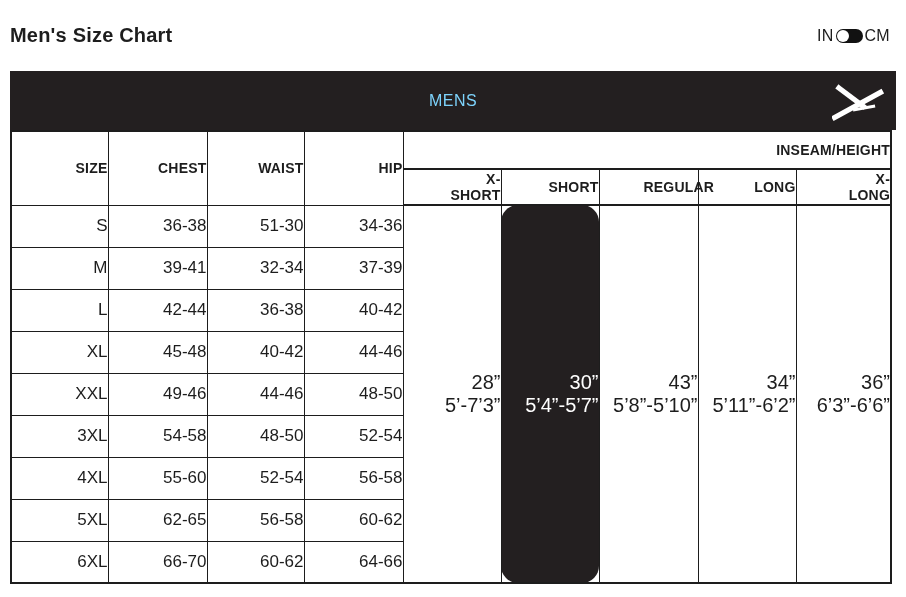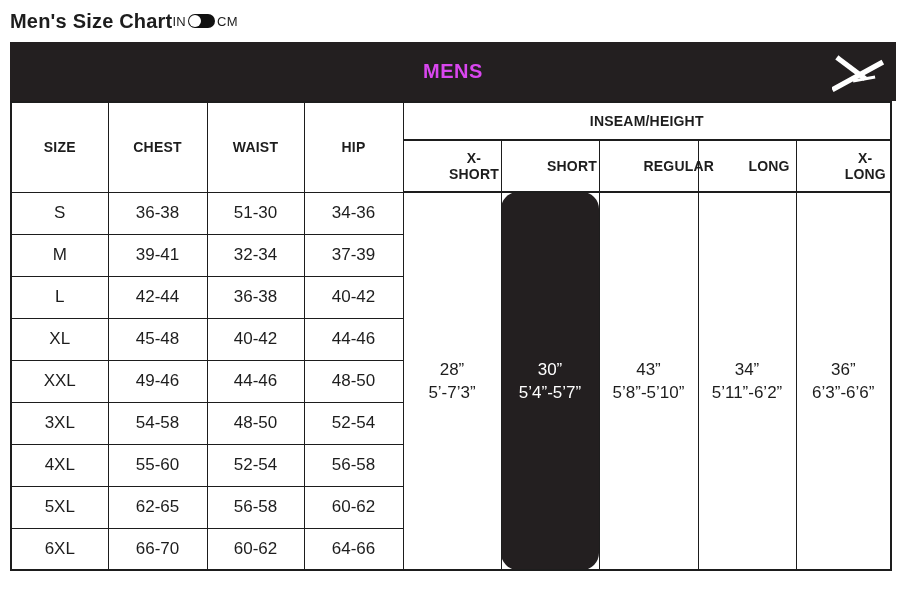--- a/index.html
+++ b/index.html
@@ -14,36 +14,37 @@
   body{
     width:906px;height:597px;
     background:#ffffff;
     font-family:"Liberation Sans", sans-serif;
     color:var(--text);
     overflow:hidden;
   }
   .page{padding:0 10px;}
   
   .top-bar{
-    height:42px;
+    height:71px;
     display:flex;
     align-items:center;
+    justify-content:space-between;
     padding:0 6px 0 0;
   }
   .page-title{
     font-size:20px;
     font-weight:bold;
     margin:0;
     letter-spacing:.2px;
   }
   .unit-toggle{
     display:flex;
     align-items:center;
     gap:2px;
-    font-size:13px;
+    font-size:16px;
     letter-spacing:.3px;
     cursor:pointer;
   }
   .switch{
     width:27px;height:14px;
     background:#111;
     border-radius:8px;
     position:relative;
     display:inline-block;
   }
@@ -57,68 +58,68 @@
   
   .banner{
     height:59px;
     background:var(--banner-bg);
     position:relative;
     display:flex;
     align-items:center;
     justify-content:center;
   }
   .banner-title{
-    color:#d946ef;
-    font-size:20px;
-    font-weight:bold;
+    color:#7dd3fc;
+    font-size:16px;
+    font-weight:normal;
     letter-spacing:.5px;
   }
   .logo{
     position:absolute;
     right:12px;top:50%;
     transform:translateY(-50%);
     width:52px;height:42px;
     display:block;
   }
   .logo svg{width:100%;height:100%;display:block;}
   
   table{
     border-collapse:collapse;
     table-layout:fixed;
     width:880px;
     border:2px solid var(--border);
   }
   th,td{
     border:1px solid var(--border);
-    text-align:center;
+    text-align:right;
     vertical-align:middle;
     padding:0;
   }
   thead th{
     font-size:14px;
     font-weight:bold;
     letter-spacing:.2px;
   }
   th.inseam-head{
     height:38px;
     border-bottom:2px solid var(--border);
   }
   tr.sub-head th{
-    height:52px;
+    height:36px;
     border-bottom:2px solid var(--border);
     padding-left:44px;
   }
   tbody td{
     height:42px;
     font-size:17px;
     font-weight:normal;
   }
   td.inseam-cell{
     line-height:23px;
-    font-size:17px;
+    font-size:20px;
   }
   td.inseam-cell.hl{
     background:var(--highlight-bg);
     color:var(--highlight-text);
     border-radius:17px;
   }
 </style>
 </head>
 <body>
 

